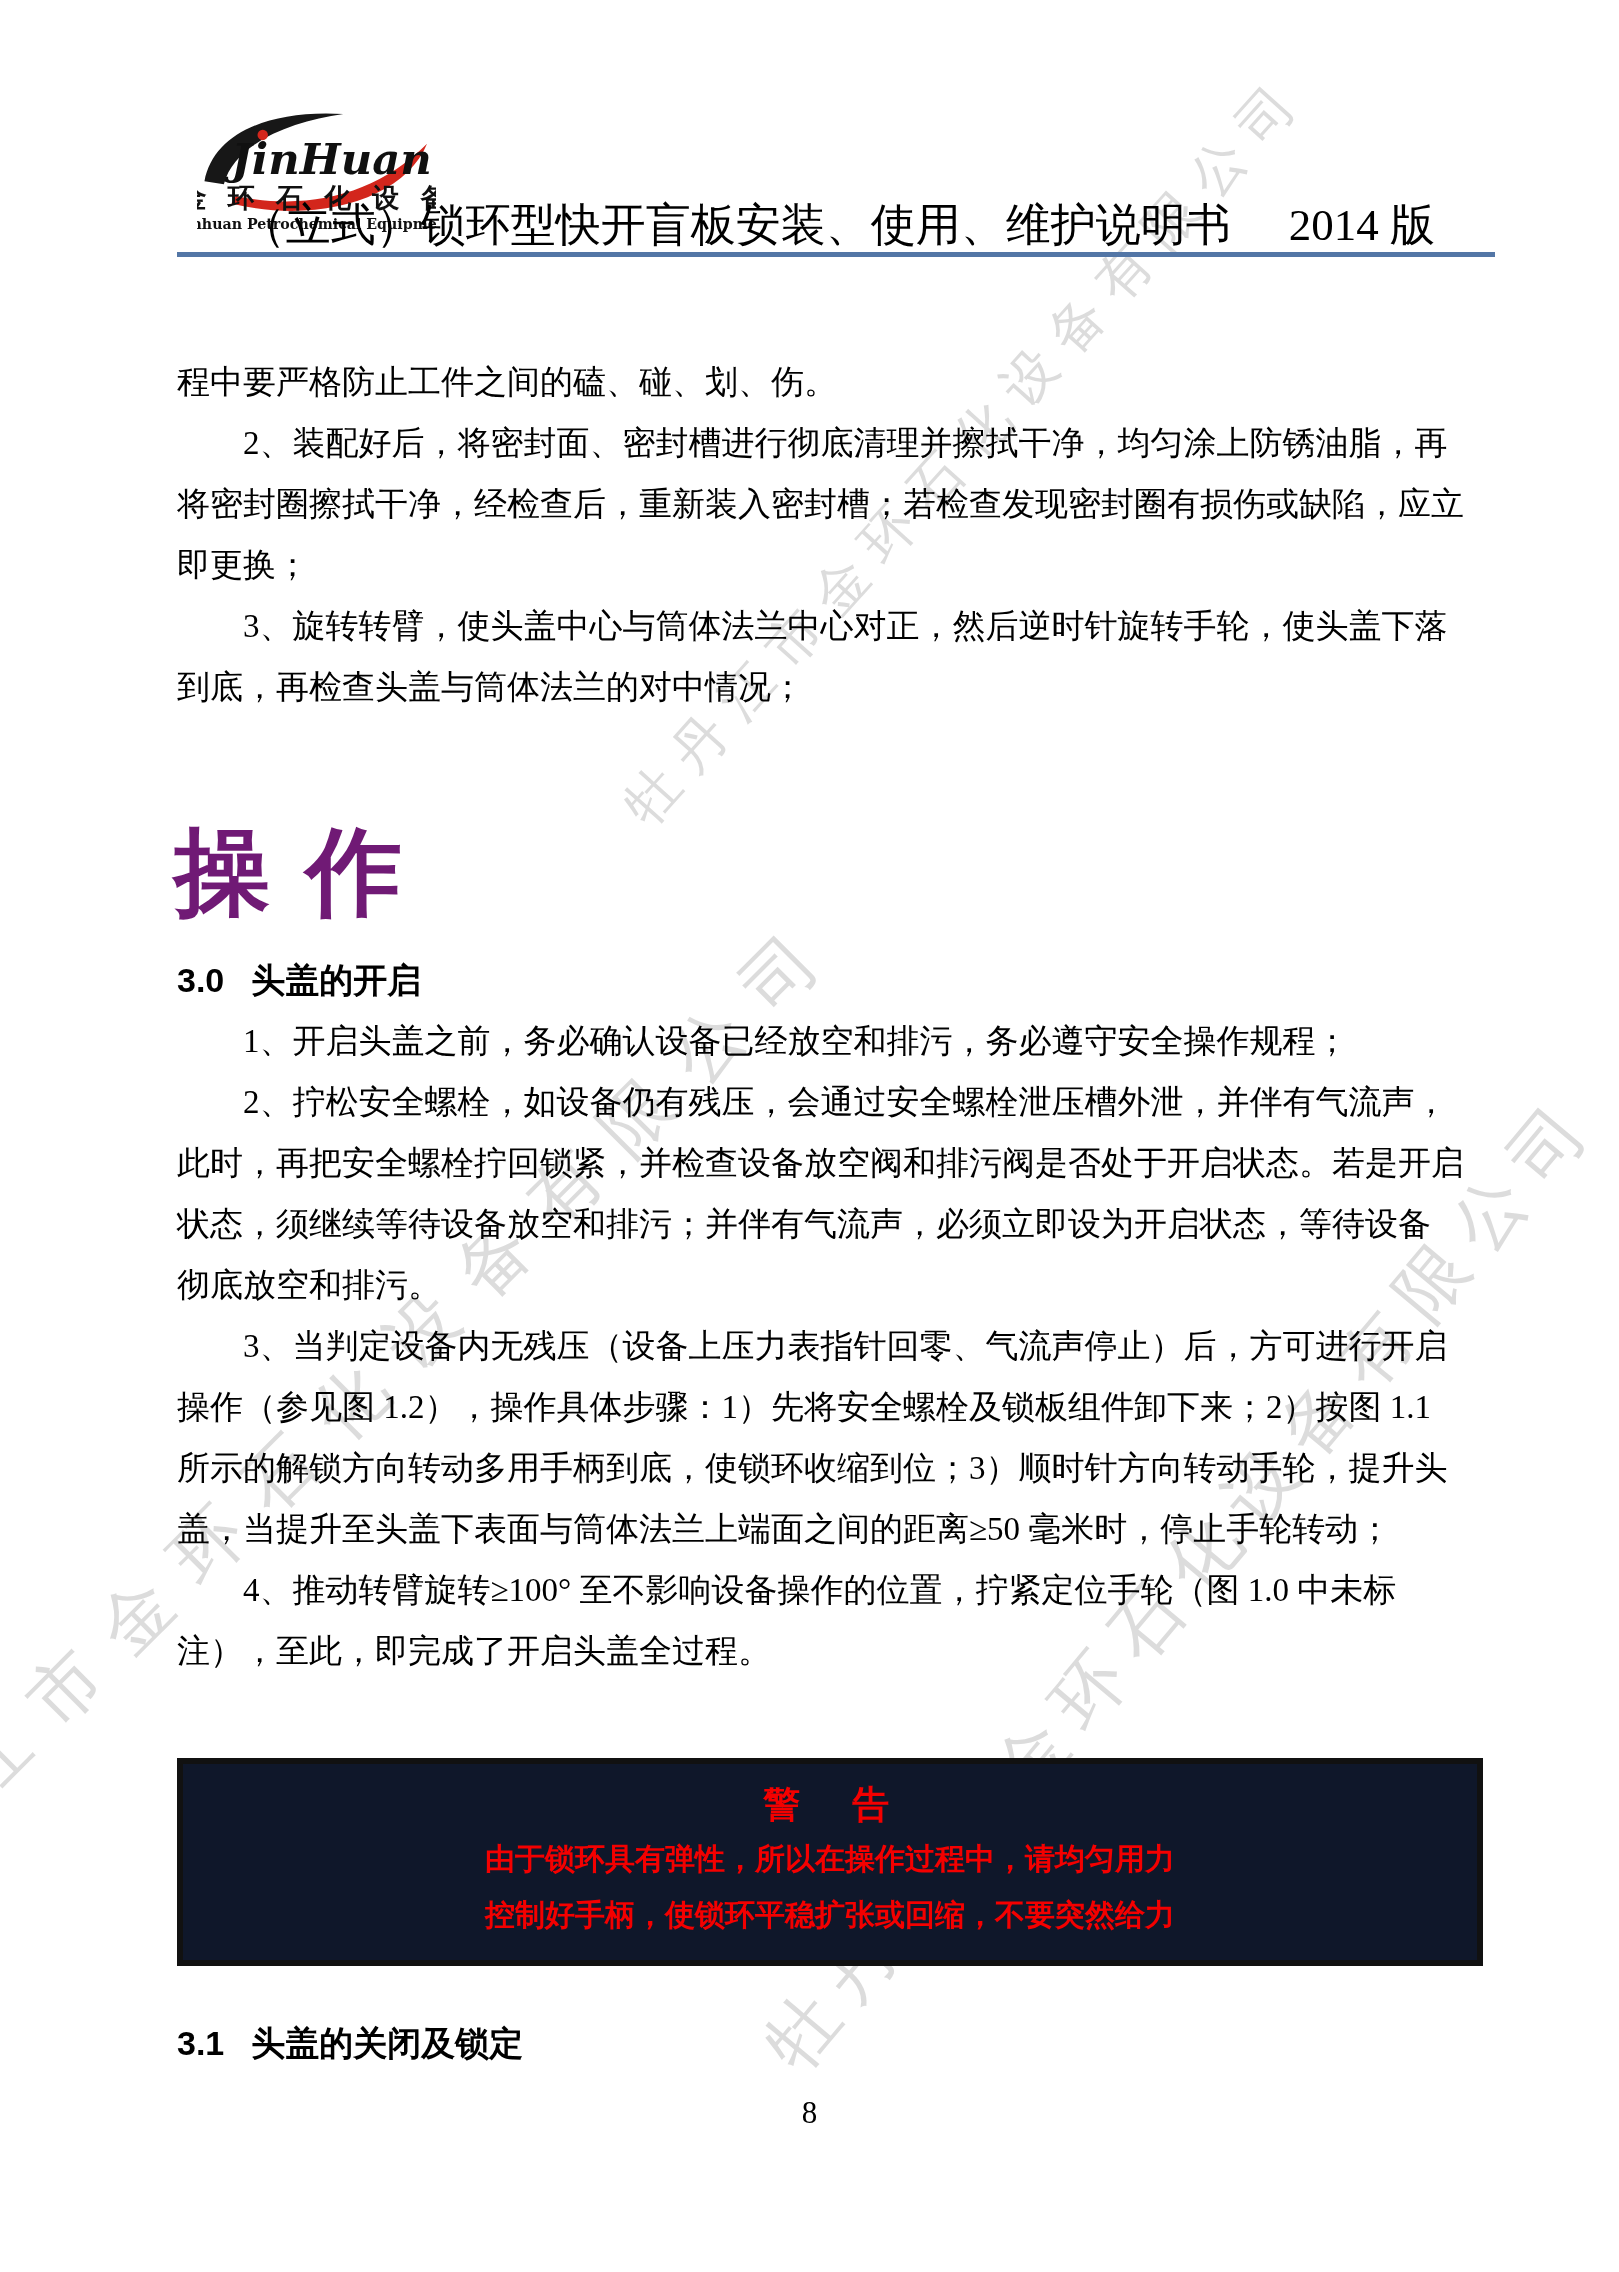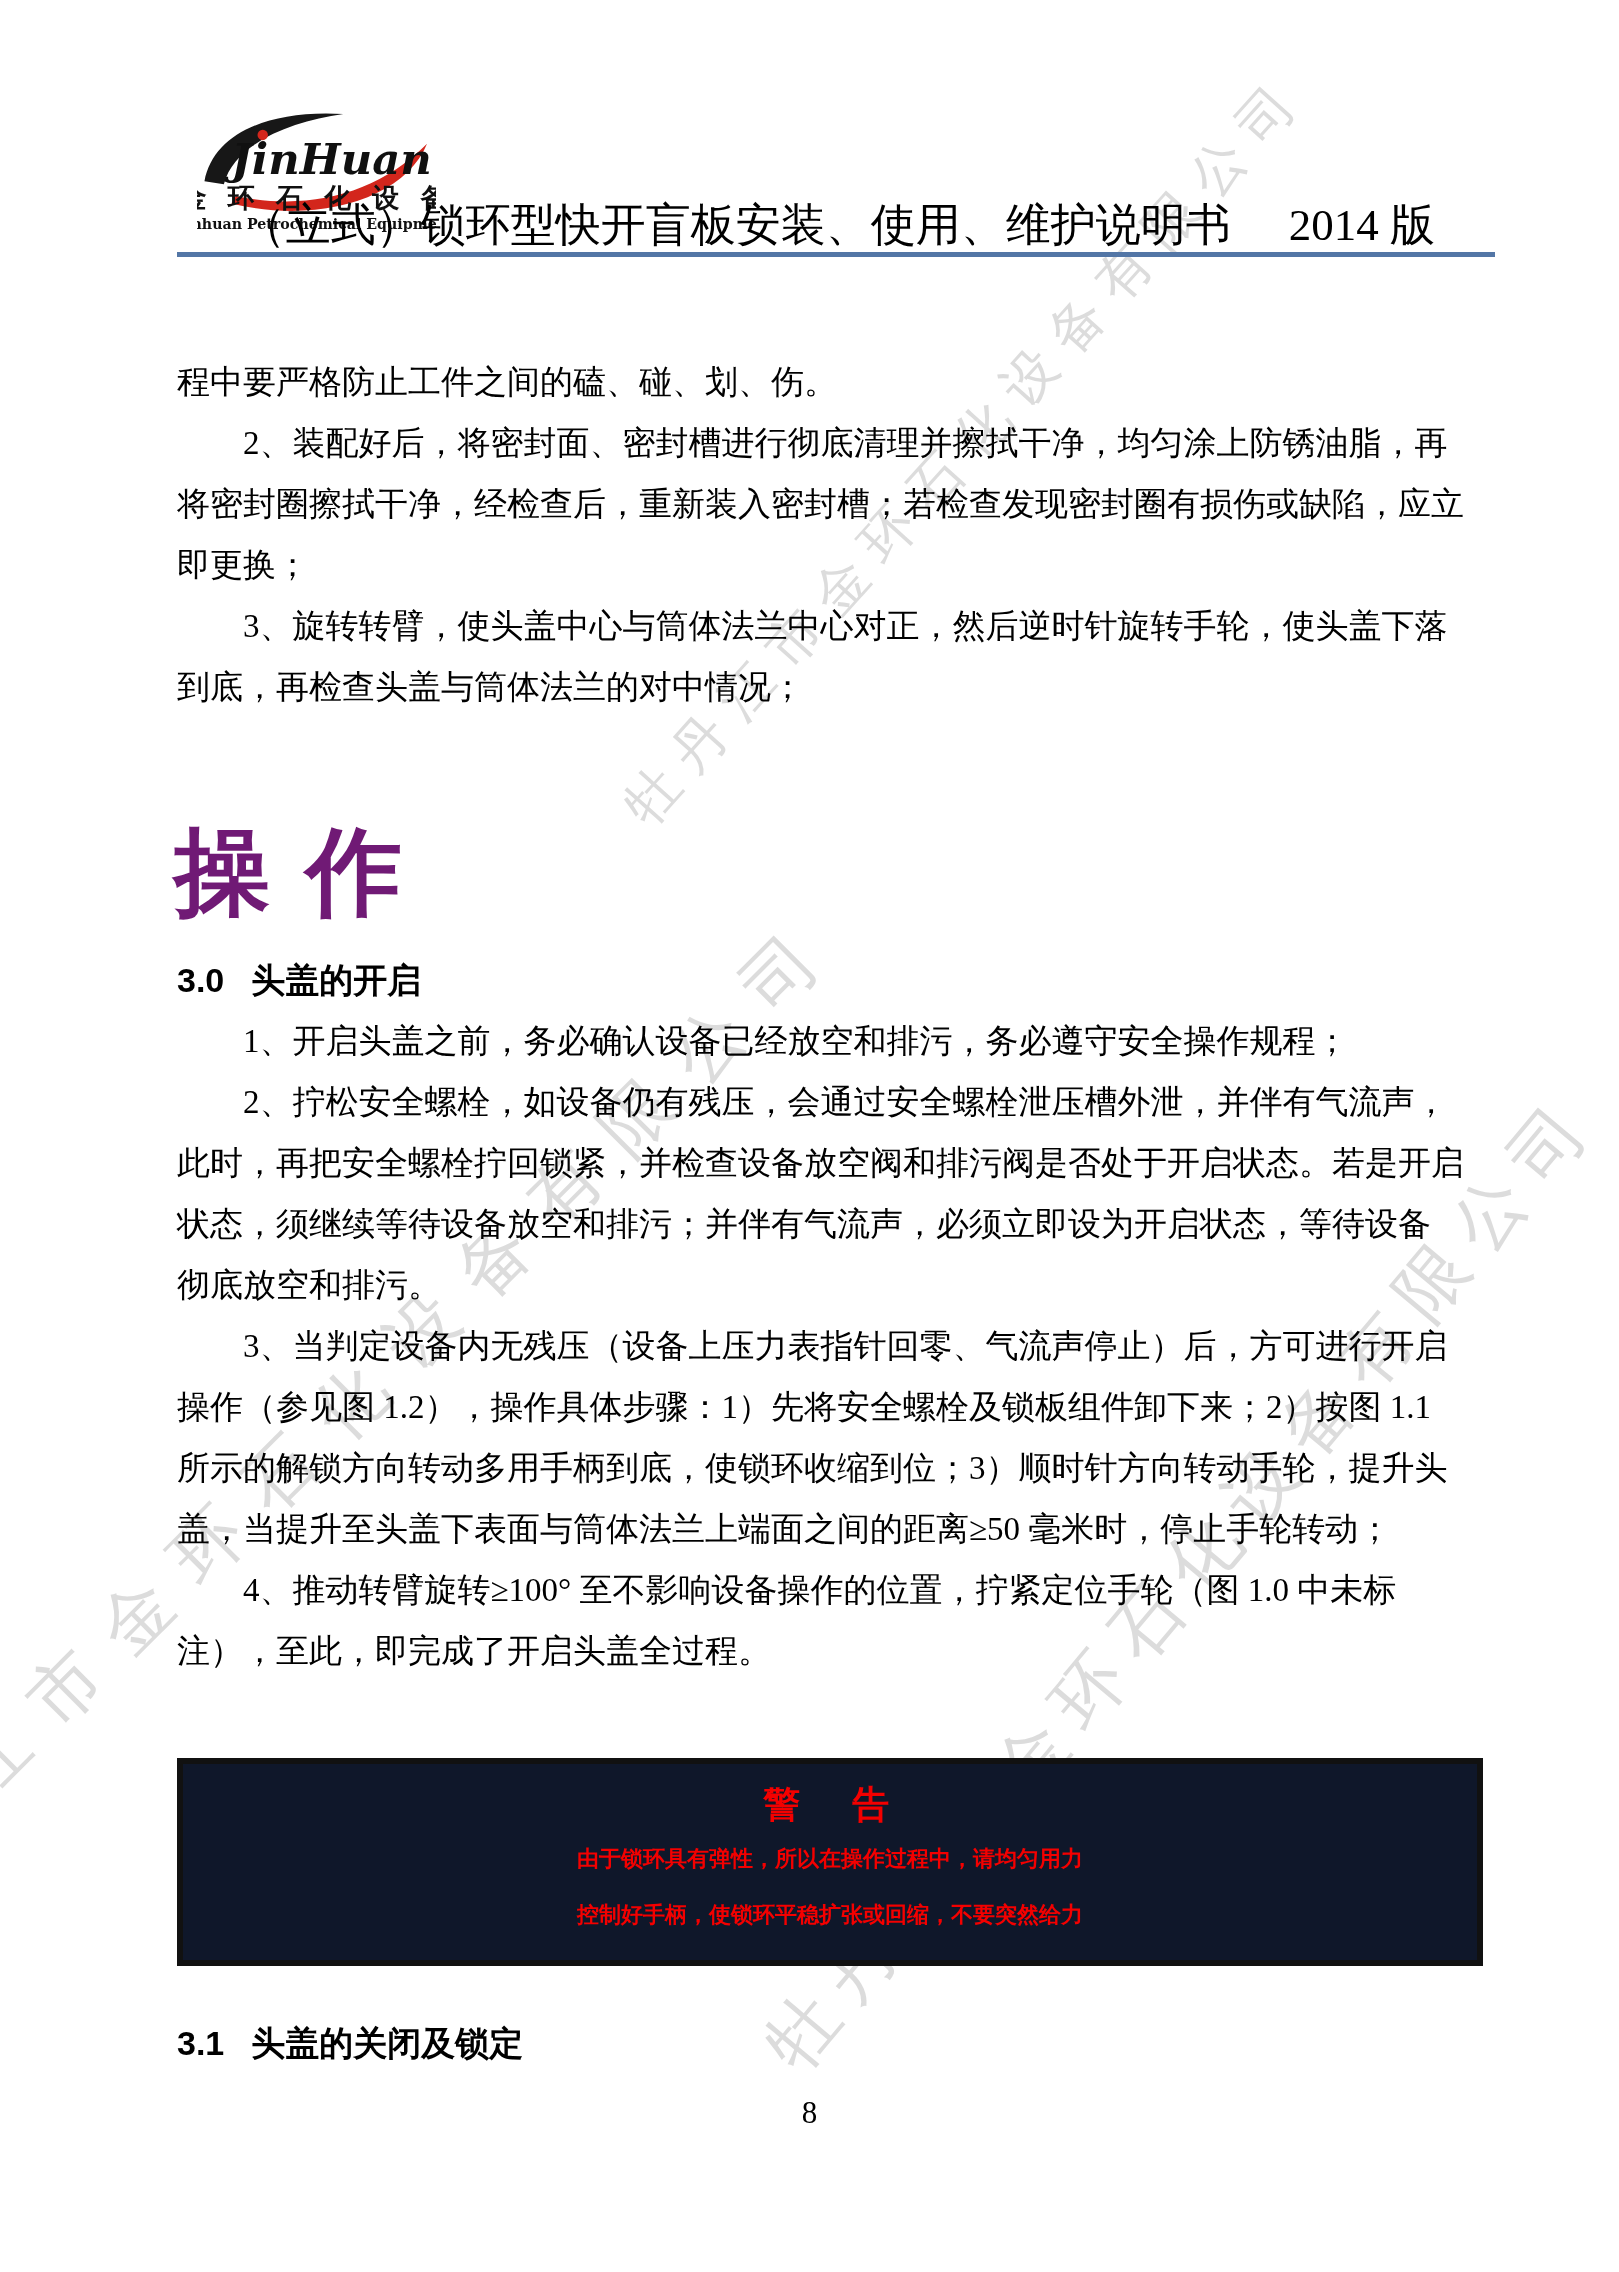--- a/index.html
+++ b/index.html
@@ -78,21 +78,21 @@
   }
   .warning-title {
     margin-top: 21px;
     font-family: "Liberation Sans", "DejaVu Sans", sans-serif;
     font-weight: bold; font-size: 37px; line-height: 40px;
     letter-spacing: 7.5px; color: #F40000;
   }
   .warning-lines { margin-top: 6px; }
   .warning-lines .line {
     font-family: "Liberation Sans", "DejaVu Sans", sans-serif;
-    font-weight: bold; font-size: 22px; line-height: 56px;
+    font-weight: bold; font-size: 30px; line-height: 56px;
     color: #F40000; white-space: nowrap; text-align: center;
   }
 
   .page-number {
     position: absolute; left: 0; right: 0; top: 2095px; z-index: 2;
     text-align: center; font-size: 31px; line-height: 36px;
   }
 </style>
 </head>
 <body>

